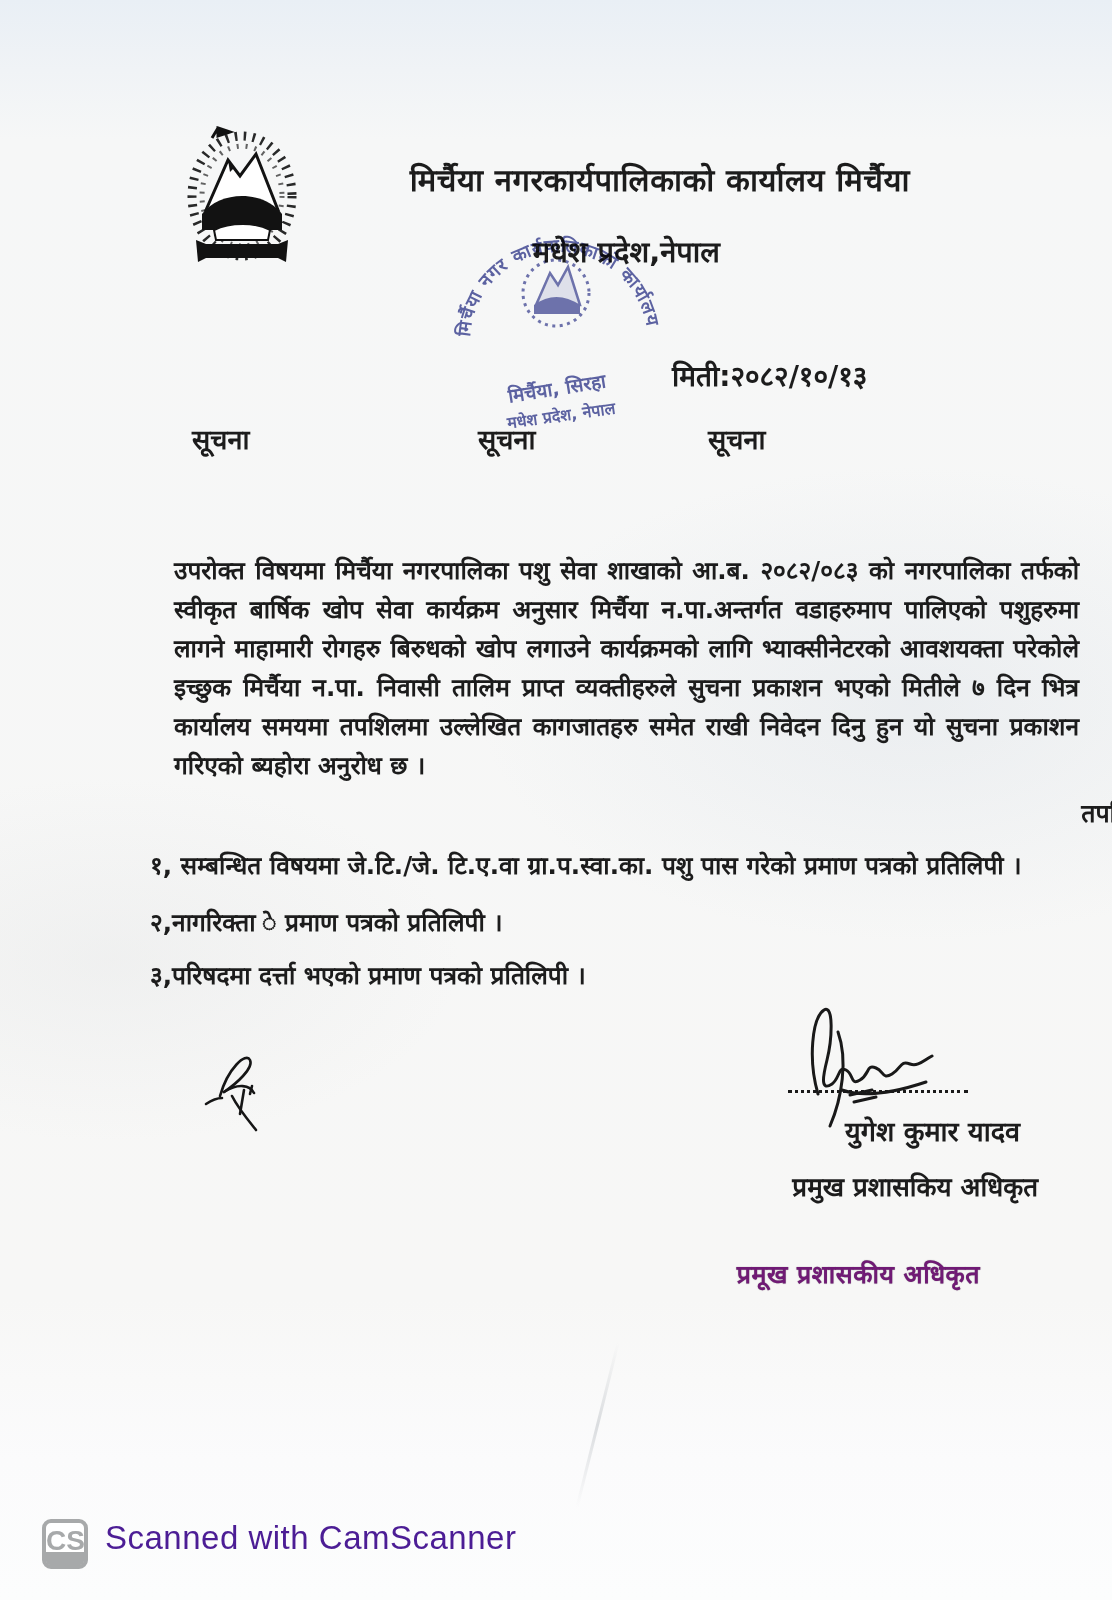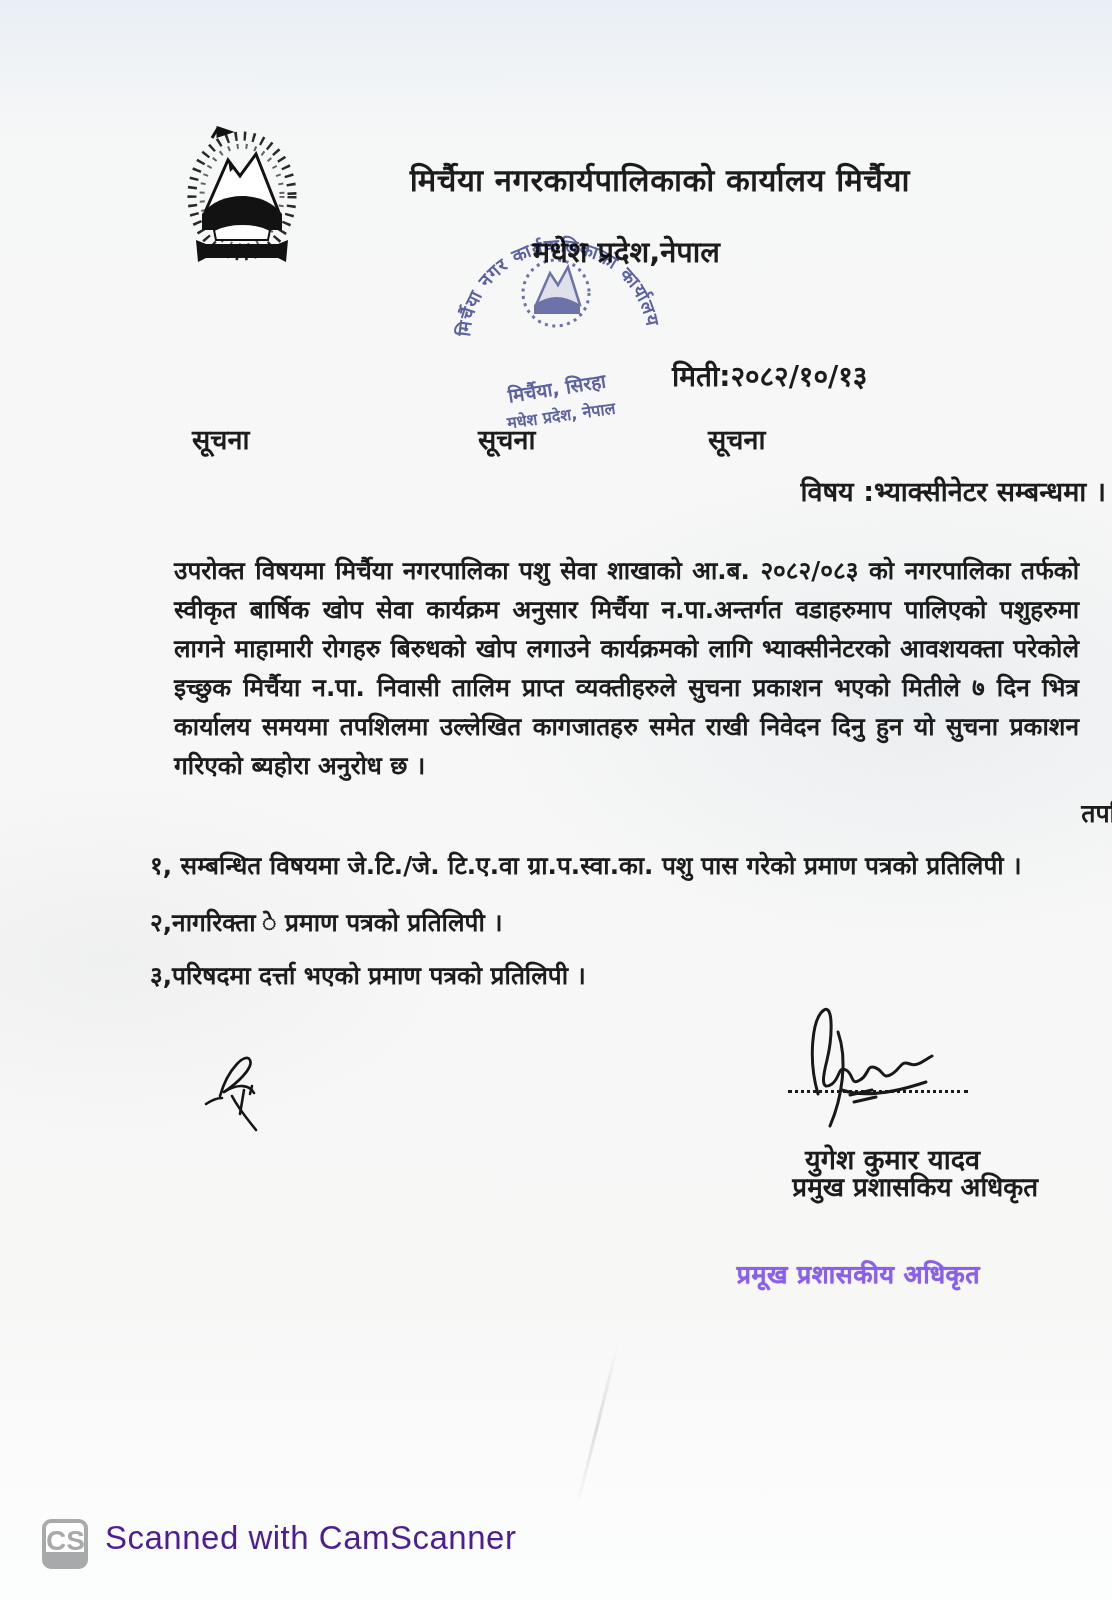--- a/index.html
+++ b/index.html
@@ -41,24 +41,24 @@
     margin-left:24px;
   }
   .details-head{left:60px;top:795px;width:1100px;font-size:25px;}
   .detail-item{left:150px;font-size:24.5px;}
   .detail-item.d1{top:848px;}
   .detail-item.d2{top:905px;}
   .detail-item.d3{top:958px;}
   .initial-svg{left:190px;top:1038px;width:110px;height:100px;}
   .sig-svg{left:780px;top:998px;width:200px;height:130px;}
   .dotted-line{left:788px;top:1070px;width:180px;height:20px;border-bottom:3px dotted #1a1a1a;}
-  .sig-name{left:660px;top:1112px;width:320px;font-size:27px;margin-top:28px;}
+  .sig-name{left:700px;top:1112px;width:320px;font-size:27px;}
   .sig-title{left:678px;top:1168px;width:360px;font-size:26px;}
   .stamp-title{
-    left:700px;top:1256px;width:280px;font-size:25px;font-weight:700;color:#8b5cf6;
+    left:700px;top:1256px;width:280px;font-size:25px;font-weight:700;color:#701a75;
     text-shadow:0 0 1px rgba(40,40,40,.55);letter-spacing:.5px;
   }
   .footer{position:absolute;left:0;top:1505px;width:1112px;height:95px;z-index:5;}
   .cs-badge{
     position:absolute;left:42px;top:14px;width:46px;height:50px;
     border:4px solid #a7a9aa;border-radius:9px;background:#fff;box-sizing:border-box;
   }
   .cs-letters{
     position:absolute;left:0;right:0;top:2px;text-align:center;
     font-family:"Liberation Sans",sans-serif;font-weight:bold;font-size:28px;color:#a7a9aa;
@@ -115,21 +115,20 @@
       <circle cx="118" cy="90" r="33" stroke-width="3" stroke-dasharray="3 4.5"></circle>
       <path d="M98 102 L112 70 L120 82 L130 64 L142 102 Z" stroke-width="2.5" fill="rgba(58,65,143,.18)"></path>
       <path d="M96 102 Q118 86 142 102 L142 111 L96 111 Z" fill="#3a418f" stroke="none"></path>
     </g>
   </svg>
 
   <span class="abs dev notice n1">सूचना</span>
   <span class="abs dev notice n2">सूचना</span>
   <span class="abs dev notice n3">सूचना</span>
 
-  <div class="abs center dev subject">विषय :भ्याक्सीनेटर सम्बन्धमा ।</div>
 
   <div class="abs dev body-par">उपरोक्त विषयमा मिर्चैया नगरपालिका पशु सेवा शाखाको आ.ब. २०८२/०८३ को नगरपालिका तर्फको स्वीकृत बार्षिक खोप सेवा कार्यक्रम अनुसार मिर्चैया न.पा.अन्तर्गत वडाहरुमाप पालिएको पशुहरुमा लागने माहामारी रोगहरु बिरुधको खोप लगाउने कार्यक्रमको लागि भ्याक्सीनेटरको आवशयक्ता परेकोले इच्छुक मिर्चैया न.पा. निवासी तालिम प्राप्त व्यक्तीहरुले सुचना प्रकाशन भएको मितीले ७ दिन भित्र कार्यालय समयमा तपशिलमा उल्लेखित कागजातहरु समेत राखी निवेदन दिनु हुन यो सुचना  प्रकाशन गरिएको ब्यहोरा अनुरोध छ ।</div>
 
   <div class="abs center dev details-head">तपशिल:</div>
   <div class="abs dev detail-item d1">१, सम्बन्धित विषयमा जे.टि./जे. टि.ए.वा ग्रा.प.स्वा.का. पशु पास गरेको प्रमाण पत्रको प्रतिलिपी ।</div>
   <div class="abs dev detail-item d2">२,नागरिक्ता े प्रमाण पत्रको प्रतिलिपी ।</div>
   <div class="abs dev detail-item d3">३,परिषदमा दर्त्ता भएको प्रमाण पत्रको प्रतिलिपी ।</div>
 
   <svg class="abs initial-svg" viewBox="0 0 110 100">
     <g stroke="#161616" stroke-width="2.6" fill="none" stroke-linecap="round">

